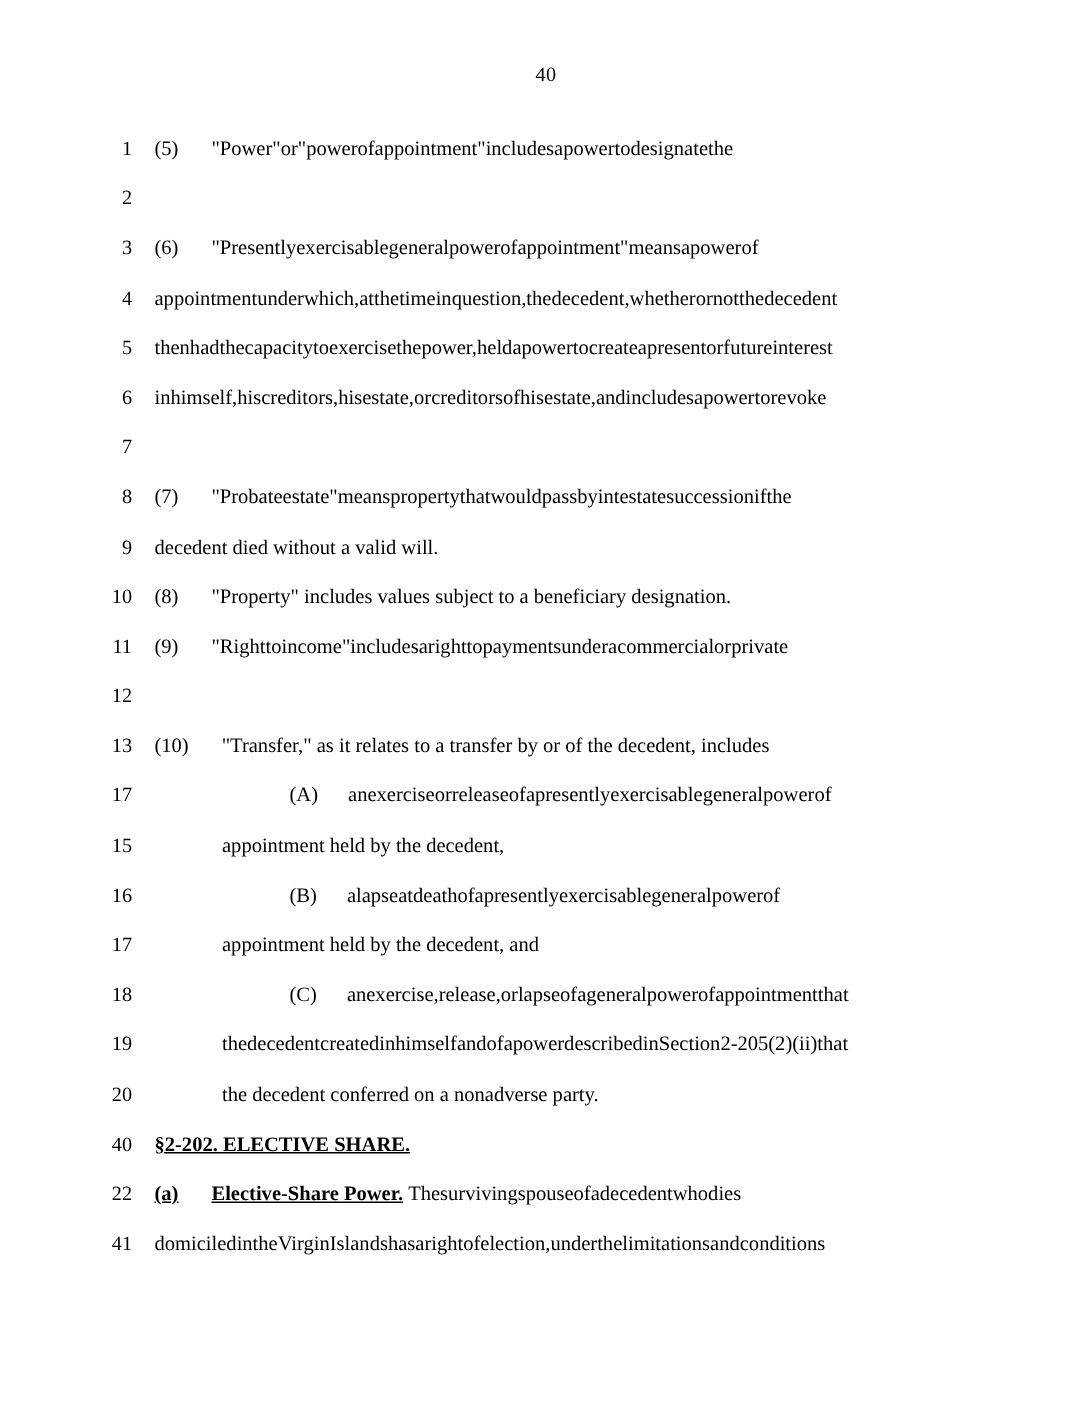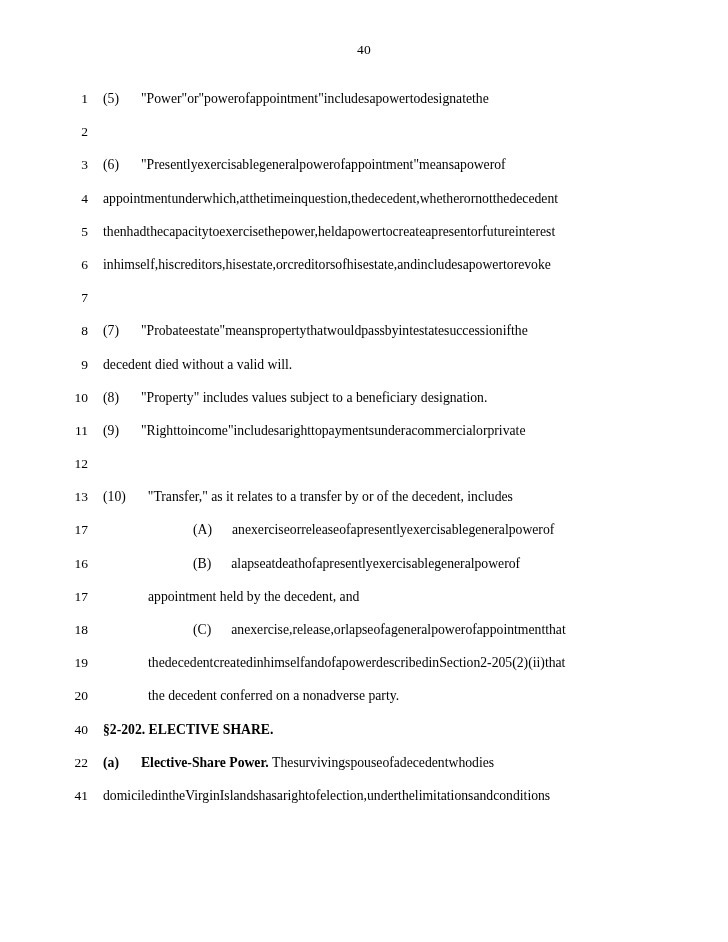--- a/index.html
+++ b/index.html
@@ -63,21 +63,21 @@
   .line-text.justify {
     display: flex;
     white-space: normal;
     width: 540px;
   }
   .line-text.justify > .seg {
     white-space: pre;
   }
   .indent-1 { left: 148px; width: 495px; }
   .indent-2 { left: 193px; width: 450px; }
-  .b { font-weight: bold; }
+  .b { font-weight: bold; text-decoration: underline; }
 </style>
 </head>
 <body>
 
 <div class="page">
 
   <div class="page-number">40</div>
 
   <div class="lines">
       <div class="line">
@@ -153,20 +153,24 @@
       </div>
       <div class="line">
         <div class="line-number">17</div>
         <div class="line-text indent-2 justify">
           <span class="seg">(A)</span>
           <span class="seg" style="display: inline-block; width: 20px;"></span>
           <span class="seg" style="display: flex; flex: 1 1 auto;"><span class="seg">an</span><span class="spacer"></span><span class="seg">exercise</span><span class="spacer"></span><span class="seg">or</span><span class="spacer"></span><span class="seg">release</span><span class="spacer"></span><span class="seg">of</span><span class="spacer"></span><span class="seg">a</span><span class="spacer"></span><span class="seg">presently</span><span class="spacer"></span><span class="seg">exercisable</span><span class="spacer"></span><span class="seg">general</span><span class="spacer"></span><span class="seg">power</span><span class="spacer"></span><span class="seg">of</span></span>
         </div>
       </div>
       <div class="line">
+        <div class="line-number">15</div>
+        <div class="line-text indent-1"><span class="">appointment held by the decedent,</span></div>
+      </div>
+      <div class="line">
         <div class="line-number">16</div>
         <div class="line-text indent-2 justify">
           <span class="seg">(B)</span>
           <span class="seg" style="display: inline-block; width: 20px;"></span>
           <span class="seg" style="display: flex; flex: 1 1 auto;"><span class="seg">a</span><span class="spacer"></span><span class="seg">lapse</span><span class="spacer"></span><span class="seg">at</span><span class="spacer"></span><span class="seg">death</span><span class="spacer"></span><span class="seg">of</span><span class="spacer"></span><span class="seg">a</span><span class="spacer"></span><span class="seg">presently</span><span class="spacer"></span><span class="seg">exercisable</span><span class="spacer"></span><span class="seg">general</span><span class="spacer"></span><span class="seg">power</span><span class="spacer"></span><span class="seg">of</span></span>
         </div>
       </div>
       <div class="line">
         <div class="line-number">17</div>
         <div class="line-text indent-1"><span class="">appointment held by the decedent, and</span></div>

